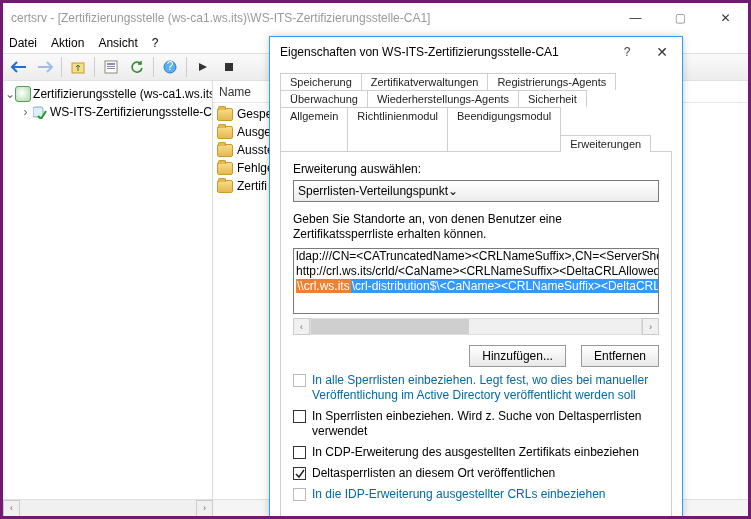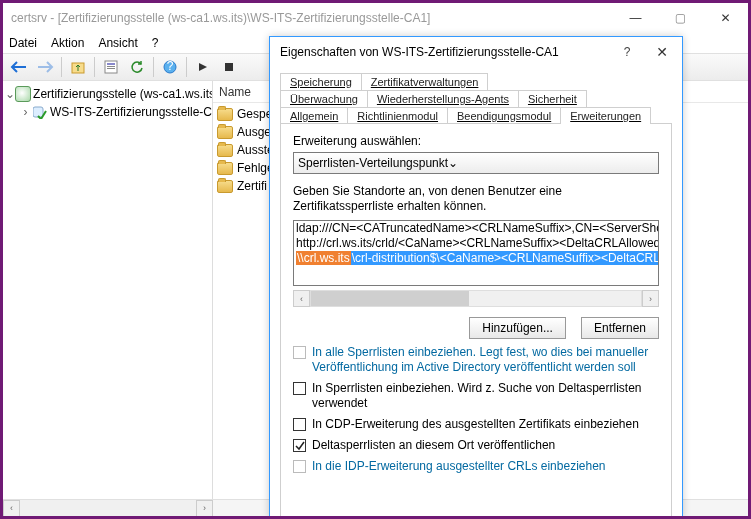--- a/index.html
+++ b/index.html
@@ -32,25 +32,25 @@
   .hscroll-left { width: 210px; display: flex; align-items: center; background: #f0f0f0; }
   .hscroll-left .sb-body { flex:1; background:#f0f0f0; }
   .hscroll-right { flex: 1; background: #f5f5f5; }
   .sb-btn { width: 17px; height: 17px; background: #f0f0f0; border: 1px solid #ccc; display:flex; align-items:center; justify-content:center; font-size:9px; color:#666;}
   
   .dialog { position: absolute; left: 266px; top: 33px; width: 414px; height: 482px; border: 1px solid #3399ff; background: #fff; box-shadow: 0 0 8px rgba(0,0,0,.2); }
   .dlg-title { height: 30px; display: flex; align-items: center; padding-left: 10px; justify-content: center; }
   .dlg-title-text { flex: 1; color: #000; }
   .dlg-help { width: 30px; text-align: center; color: #444; }
   .dlg-close { width: 40px; text-align: center; color: #333; font-size: 14px; }
-  .tabstrip { margin: 6px 10px 0 10px; position: relative; text-decoration: underline; }
+  .tabstrip { margin: 6px 10px 0 10px; position: relative; }
   .tabs-row { display: flex; }
   .tab { border: 1px solid #cfcfcf; border-bottom: none; background: #fff; padding: 2px 9px; margin-right: 0px; font-size: 11px; color: #222; }
   .tab + .tab { border-left: none; }
-  .tab.active { background: #fff; position: relative; z-index: 2; }
+  .tab.active { background: #fff; position: relative; z-index: 2; margin-top: 28px; }
   .tab-panel { border: 1px solid #cfcfcf; margin: 0 10px 10px 10px; padding: 10px 12px 0 12px; height: calc(100% - 30px - 54px); position: relative; top: -1px; }
   .lbl { color: #000; margin-bottom: 4px; display: block; }
   .select { width: 100%; height: 22px; border: 1px solid #7a7a7a; background: linear-gradient(#fff,#ececec); padding: 0 4px; display: flex; align-items: center; justify-content: flex-start; margin-bottom: 10px; }
   .desc { margin-bottom: 6px; line-height: 1.25; }
   .listbox { width: 100%; height: 66px; border: 1px solid #7a7a7a; background: #fff; overflow: hidden; font-size: 11px; white-space: nowrap; }
   .listbox div { padding: 0 2px; height: 15px; line-height: 15px; }
   .listbox .sel { color: #fff; }
   .listbox .sel .h1 { background: #f08030; padding: 0 1px; }
   .listbox .sel .h2 { background: #3399ff; padding: 0 1px; }
   .lb-scroll { display: flex; align-items: center; margin-top: 4px; }
@@ -202,20 +202,21 @@
   <div class="dialog">
     <div class="dlg-title">
       <span class="dlg-title-text">Eigenschaften von WS-ITS-Zertifizierungsstelle-CA1</span>
       <span class="dlg-help">?</span>
       <span class="dlg-close">✕</span>
     </div>
     <div class="tabstrip">
       <div class="tabs-row">
         <div class="tab">Speicherung</div>
         <div class="tab">Zertifikatverwaltungen</div>
+        <div class="tab">Registrierungs-Agents</div>
       </div>
       <div class="tabs-row">
         <div class="tab">Überwachung</div>
         <div class="tab">Wiederherstellungs-Agents</div>
         <div class="tab">Sicherheit</div>
       </div>
       <div class="tabs-row">
         <div class="tab">Allgemein</div>
         <div class="tab">Richtlinienmodul</div>
         <div class="tab">Beendigungsmodul</div>

